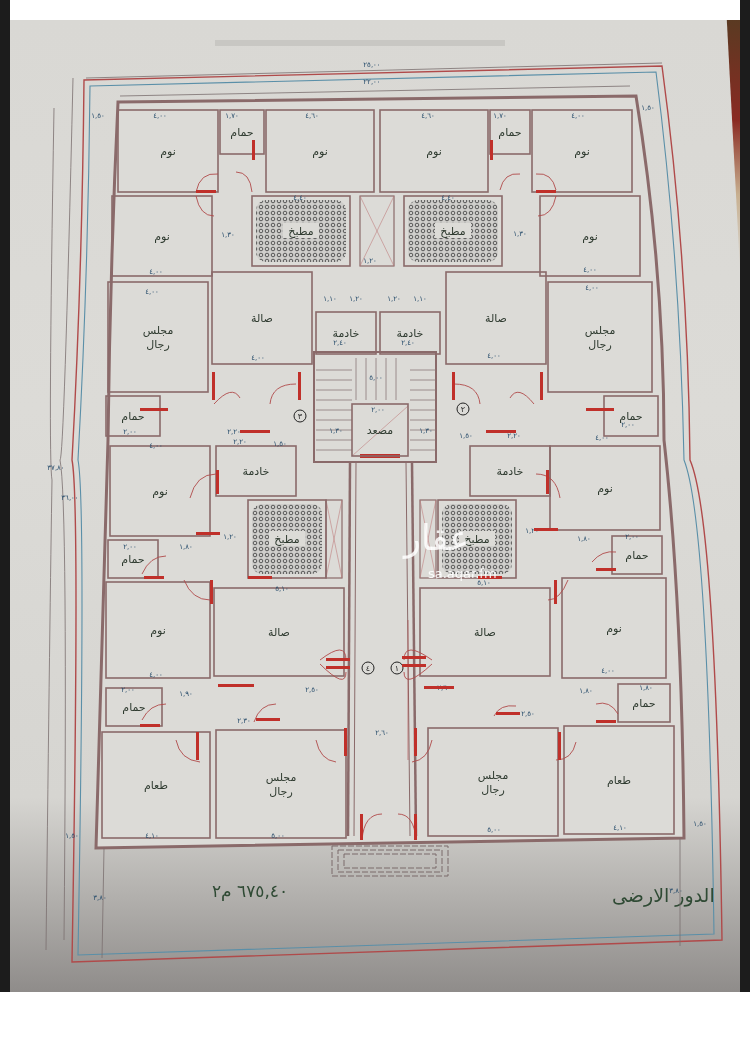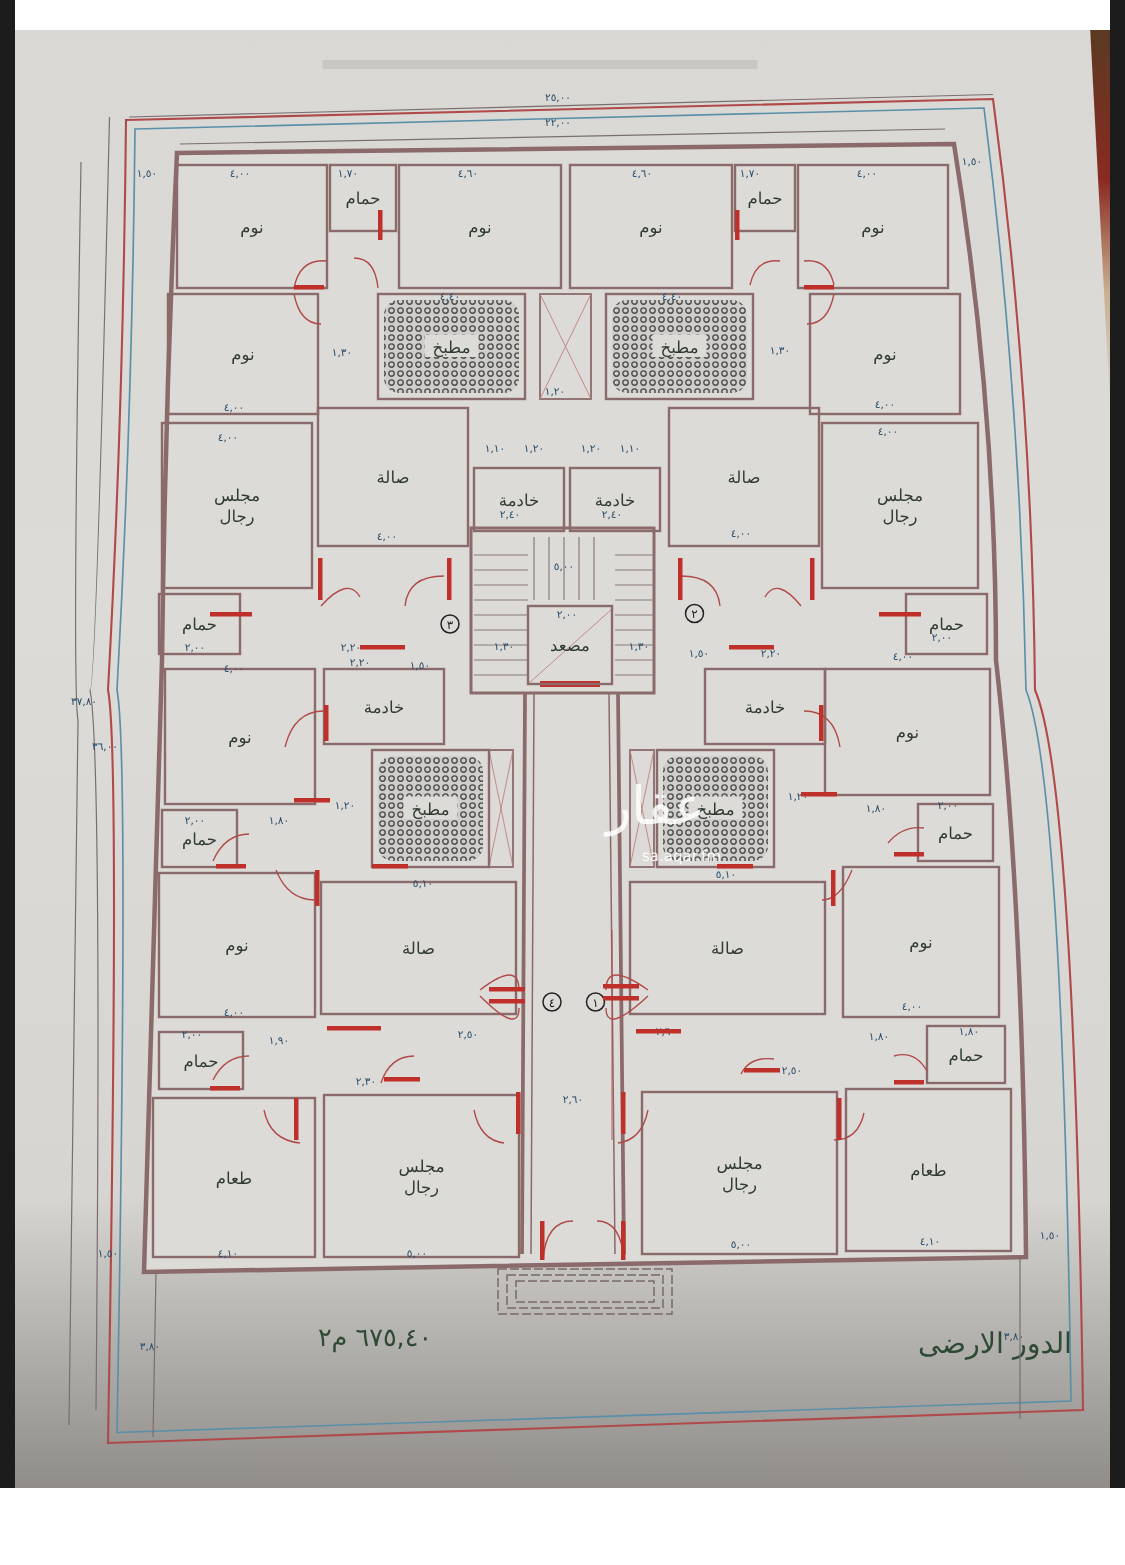--- a/index.html
+++ b/index.html
@@ -11,21 +11,21 @@
   #sidebar-right{position:absolute;right:0;top:0;width:10px;height:1043px;background:#1c1c1c;}
   #carpet{position:absolute;right:0;top:0;width:22px;height:250px;background:linear-gradient(180deg,#5a3a22,#8a2a22 40%,#c8b090 70%,#d9d8d4);clip-path:polygon(40% 0,100% 0,100% 100%,100% 100%);}
   #bottombar{position:absolute;left:0;top:992px;width:750px;height:51px;background:#ffffff;}
   svg text{font-family:"DejaVu Sans",sans-serif;}
   .room-label{font-size:11px;fill:#2f3b30;}
   .dim{font-size:7px;fill:#244a6a;}
   .title-text{font-size:19px;fill:#2f4a34;}
   .area-text{font-size:17px;fill:#2f4a34;}
   .wm{position:absolute;left:404px;top:518px;width:120px;height:70px;pointer-events:none;}
   .wm-logo{position:absolute;left:0;top:0;font-size:35px;font-weight:normal;color:rgba(255,255,255,0.85);font-family:"DejaVu Sans",sans-serif;letter-spacing:1px;}
-  .wm-url{position:absolute;left:24px;top:48px;font-size:10px;color:rgba(255,255,255,0.9);font-family:"DejaVu Sans",sans-serif;}
+  .wm-url{position:absolute;left:24px;top:48px;font-size:13px;color:rgba(255,255,255,0.9);font-family:"DejaVu Sans",sans-serif;}
 </style>
 </head>
 <body>
 
 <div id="frame">
   <div id="topbar"></div>
   <div id="sidebar-left"></div>
   <div id="sidebar-right"></div>
 
   <div id="photo">

